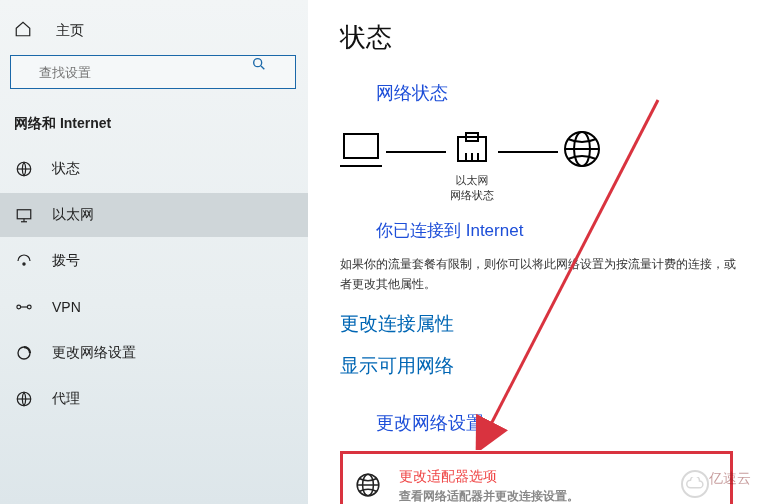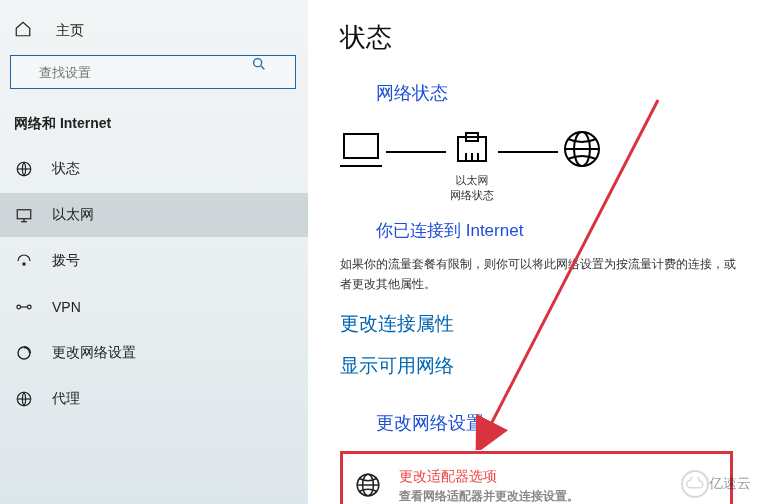--- a/index.html
+++ b/index.html
@@ -97,23 +97,22 @@
   .adapter-title { font-size: 14px; color:#ef4444; }
   .adapter-sub { font-size: 12px; color:#888; margin-top:2px;font-weight:bold;}
   
   .main-content { padding: 0 0 0 0; }
   
   .watermark {
     position: absolute;
     right: 6px;
     bottom: 6px;
     display:flex;
-    align-items:center;
     opacity: 0.45;
-    color:#0f172a;
+    color:#7f1d1d;
     font-size: 14px;
   }
   .watermark-icon {
     width:28px; height:28px;
     border: 2px solid #aaa;
     border-radius:50%;
     display:flex; align-items:center; justify-content:center;
     font-size:12px; color:#aaa;
   }
   

